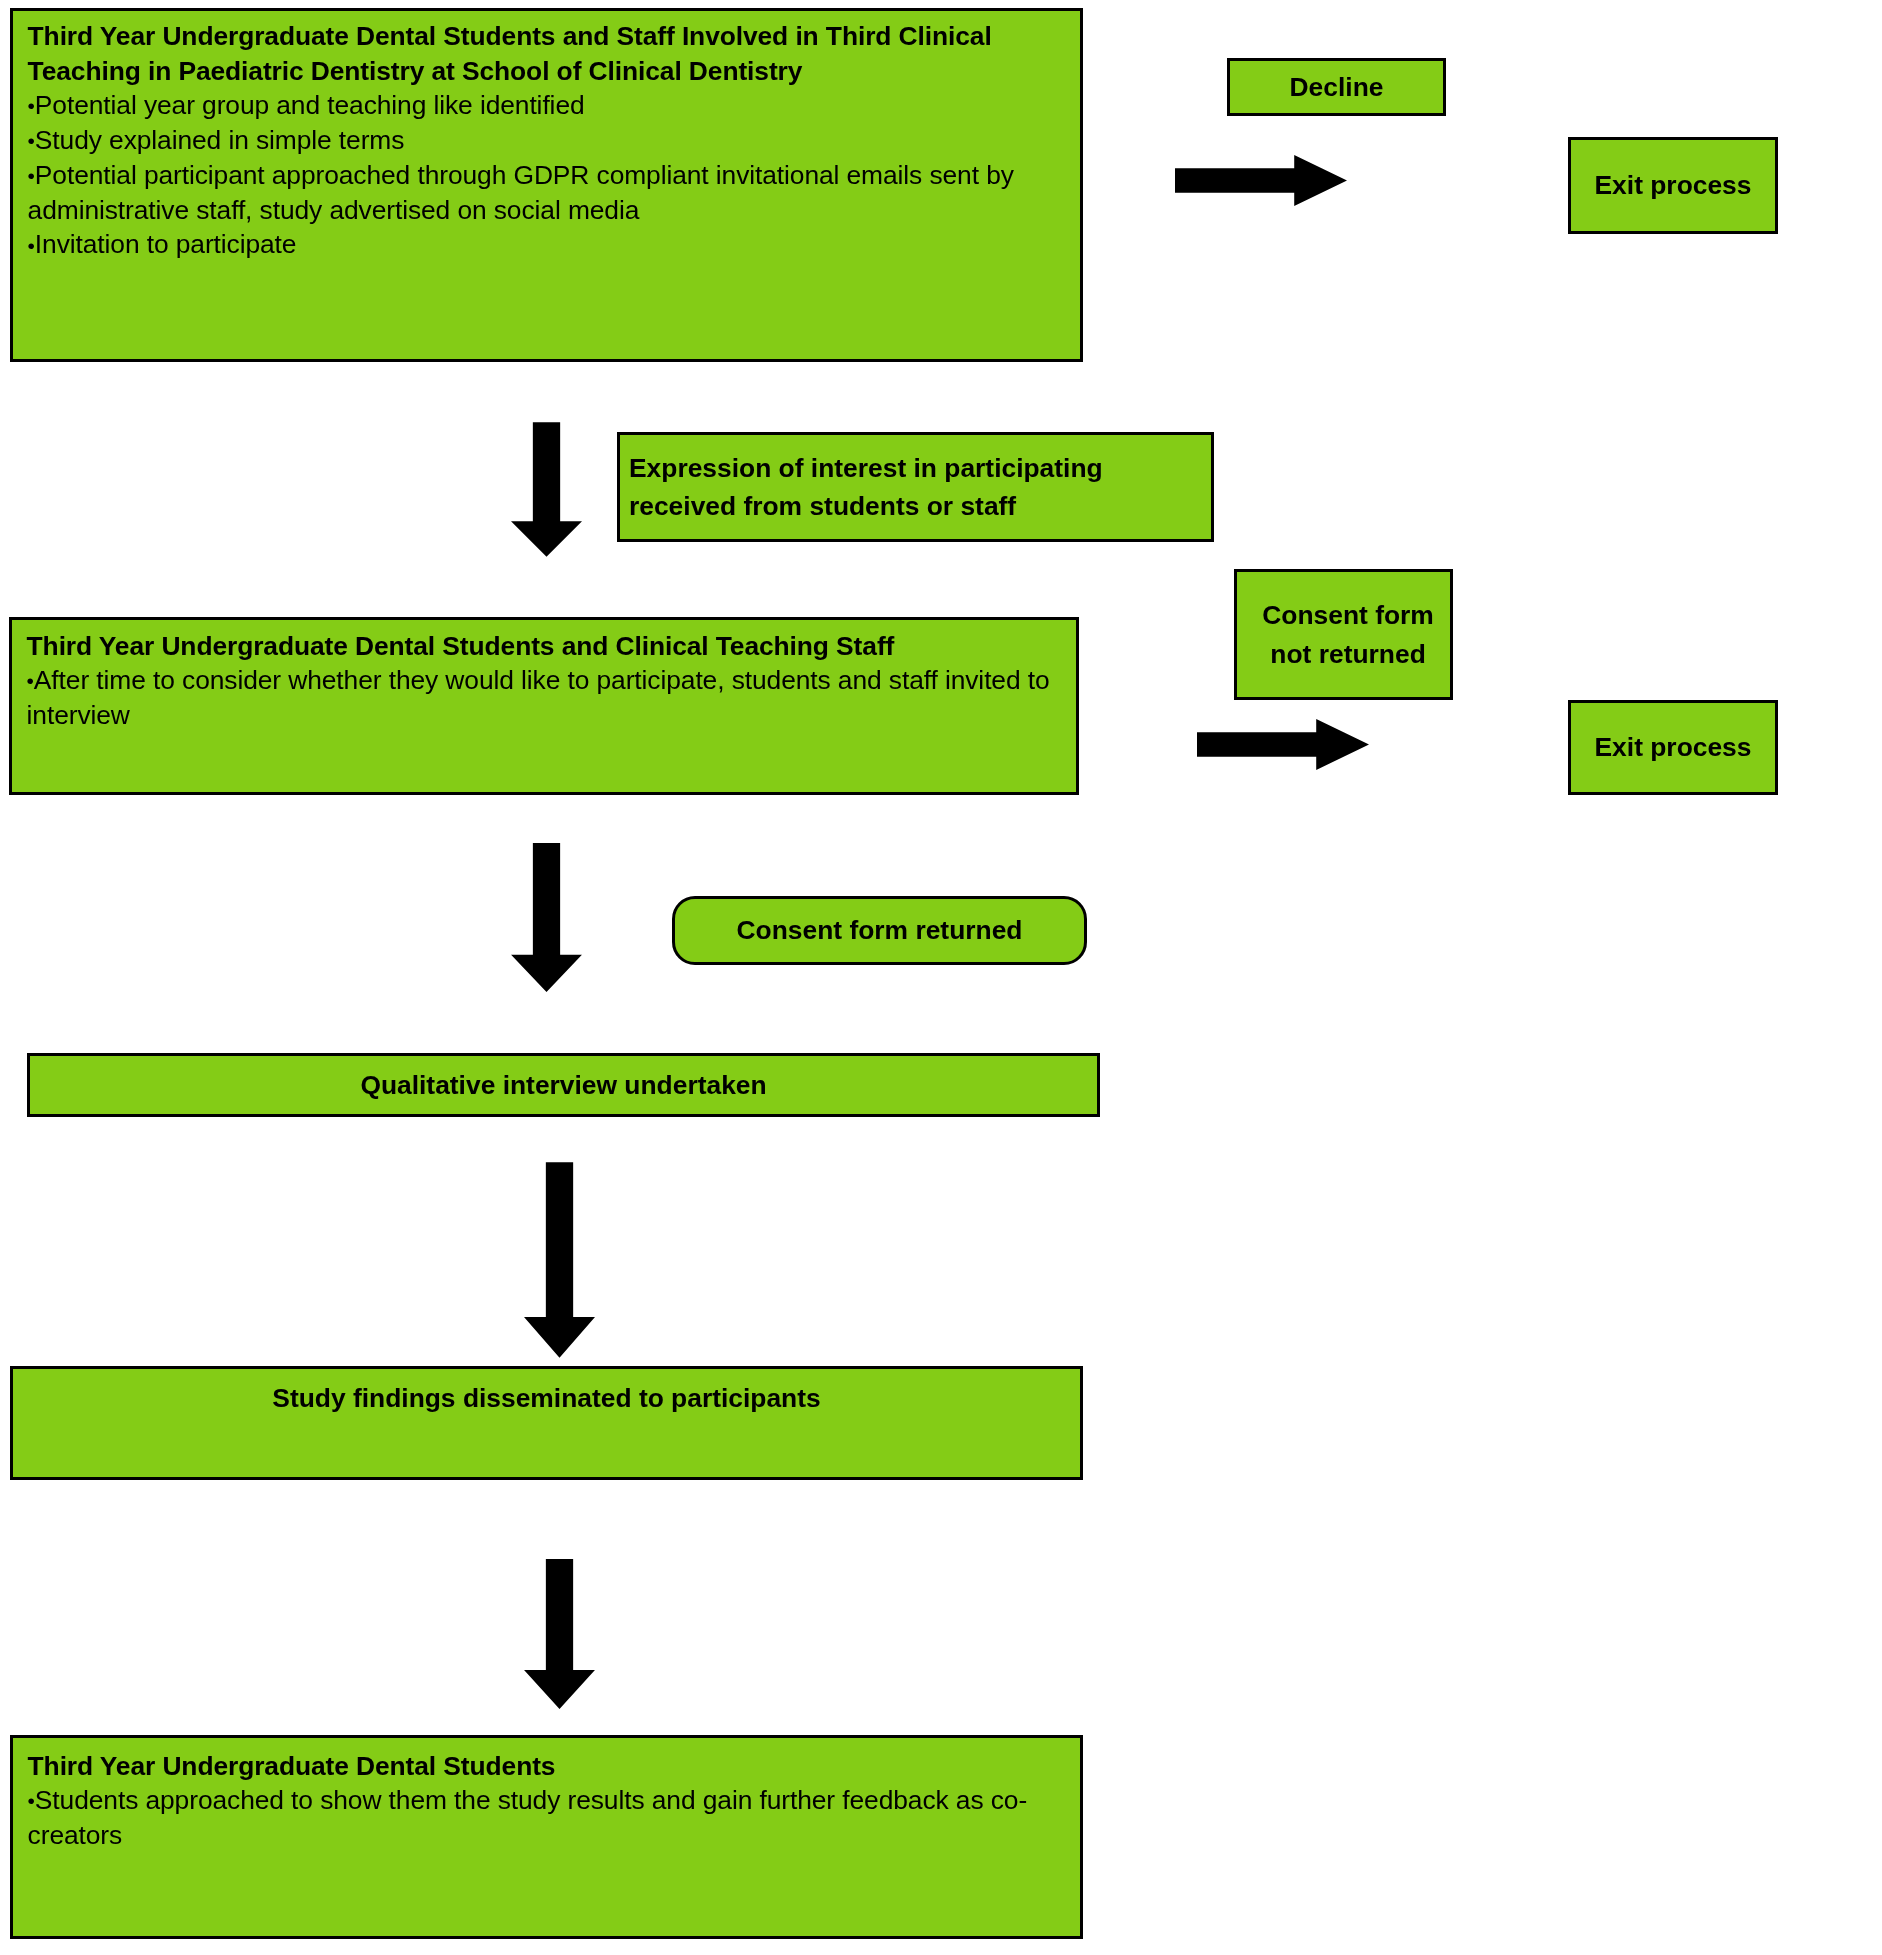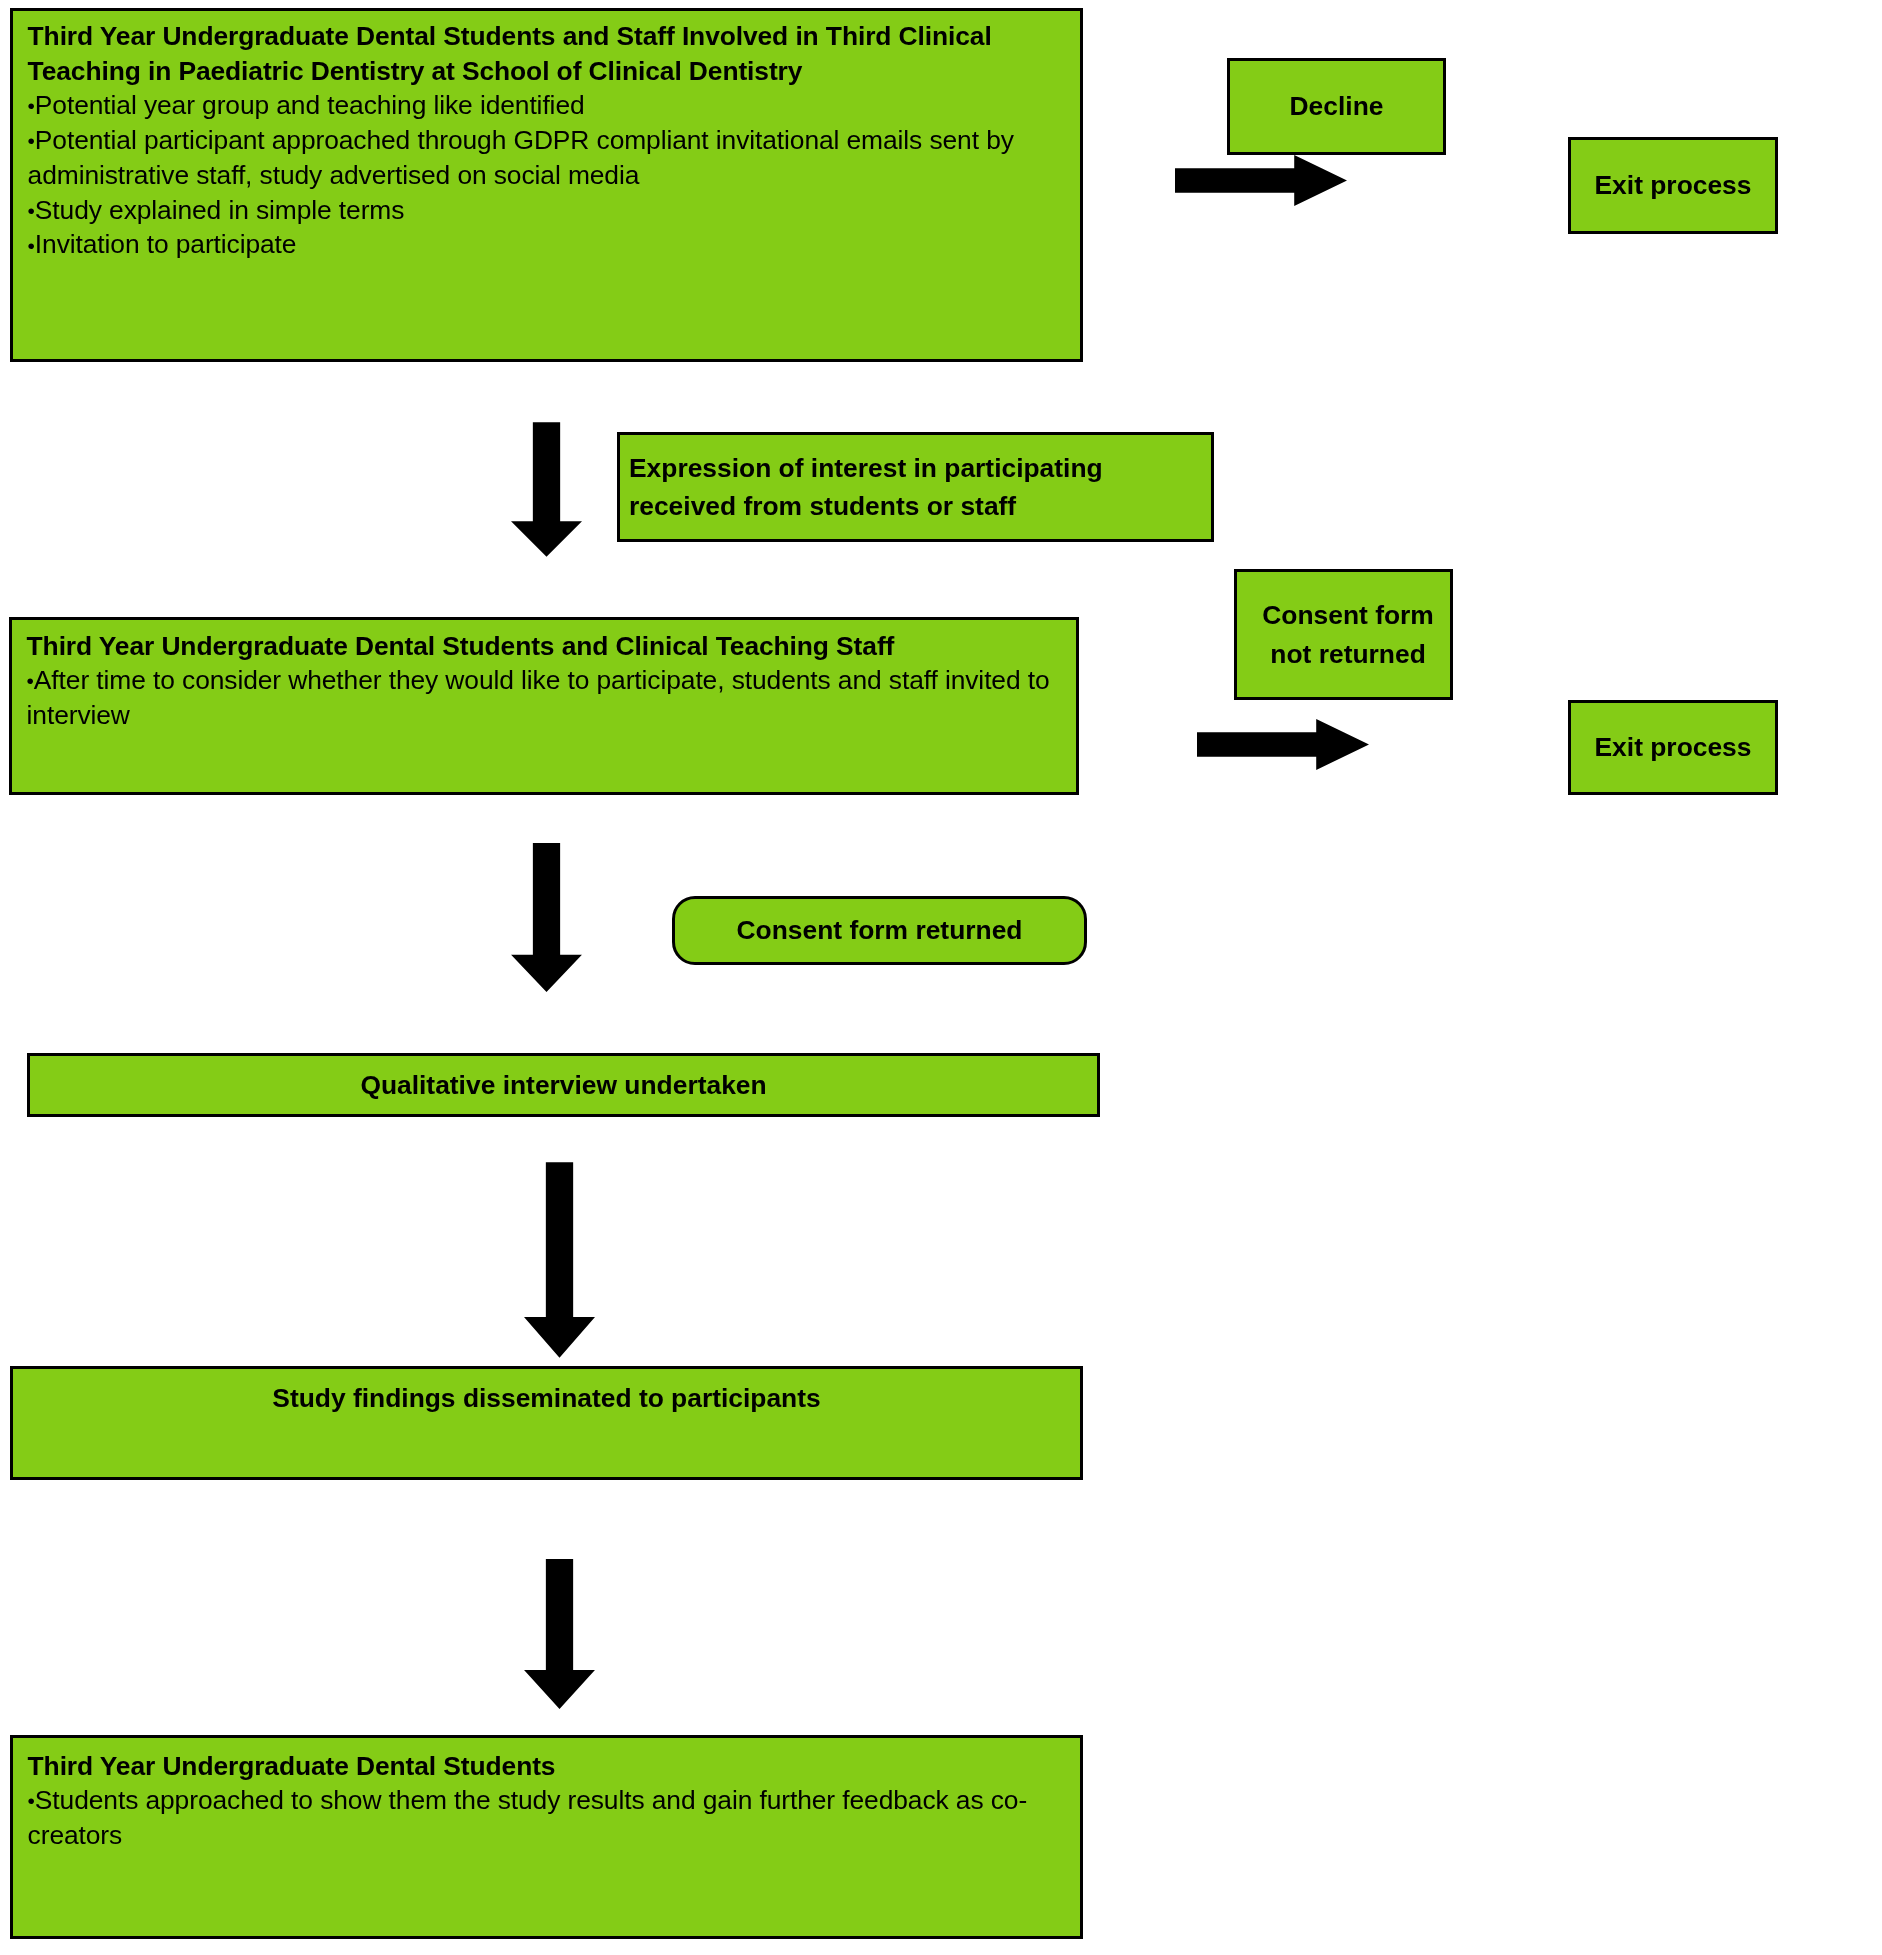--- a/index.html
+++ b/index.html
@@ -62,28 +62,28 @@
 </head>
 <body>
 
 <div id="canvas">
 
   <div class="node" style="left:10px; top:8.2px; width:1073px; height:354px;">
     <div class="inner" style="top:8.2px; left:14.6px; right:12px;">
       <div class="title">Third Year Undergraduate Dental Students and Staff Involved in Third Clinical Teaching in Paediatric Dentistry at School of Clinical Dentistry</div>
       <div class="bullets">
         <span class="bullet">Potential year group and teaching like identified</span>
+        <span class="bullet">Study explained in simple terms</span>
         <span class="bullet">Potential participant approached through GDPR compliant invitational emails sent by administrative staff, study advertised on social media</span>
-        <span class="bullet">Study explained in simple terms</span>
         <span class="bullet">Invitation to participate</span>
       </div>
     </div>
   </div>
 
-  <div class="node" style="left:1227px; top:58px; width:219px; height:97px; display:flex; align-items:center; justify-content:center;">
+  <div class="node" style="left:1227px; top:58px; width:219px; height:58px; display:flex; align-items:center; justify-content:center;">
     <div class="centered">Decline</div>
   </div>
 
   <div class="arrow" style="left:1175px; top:155px; width:172px; height:51px;">
     <svg width="172" height="51" viewBox="0 0 378 112">
       <polygon points="0,29 262,29 262,0 378,56 262,112 262,83 0,83" fill="#000000"></polygon>
     </svg>
   </div>
 
   <div class="node" style="left:1568px; top:137px; width:210px; height:97px; display:flex; align-items:center; justify-content:center;">

